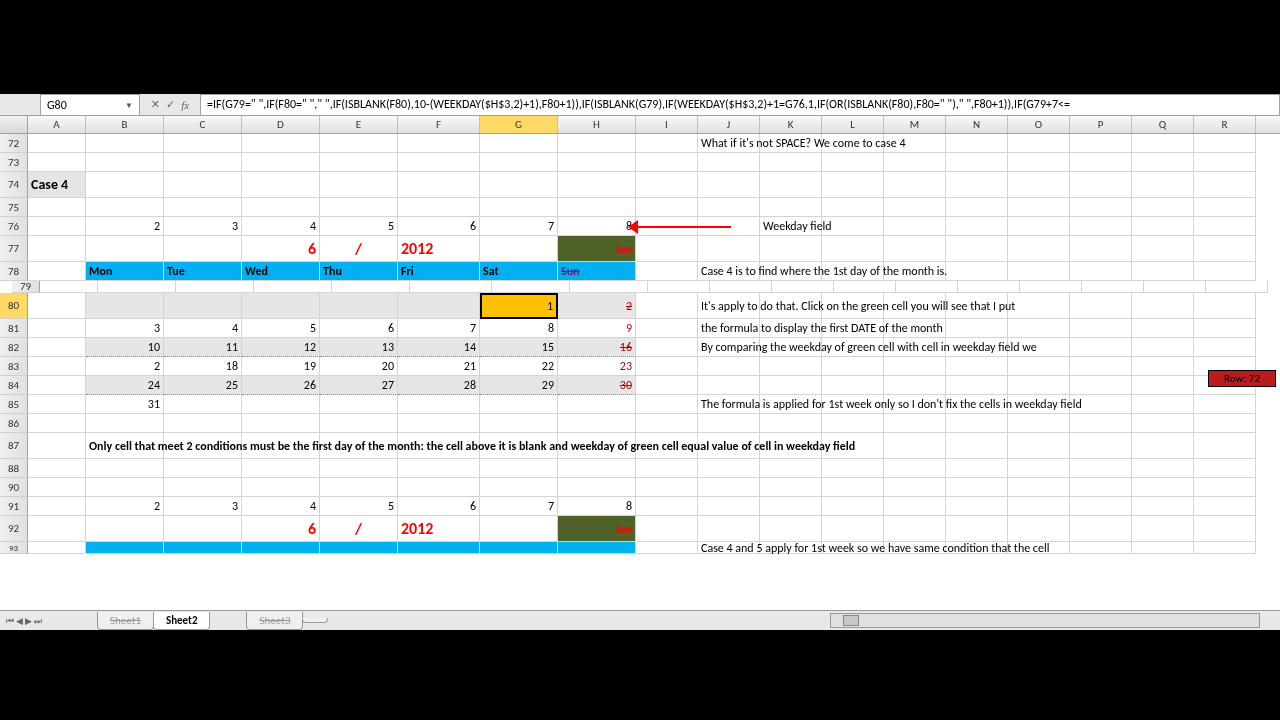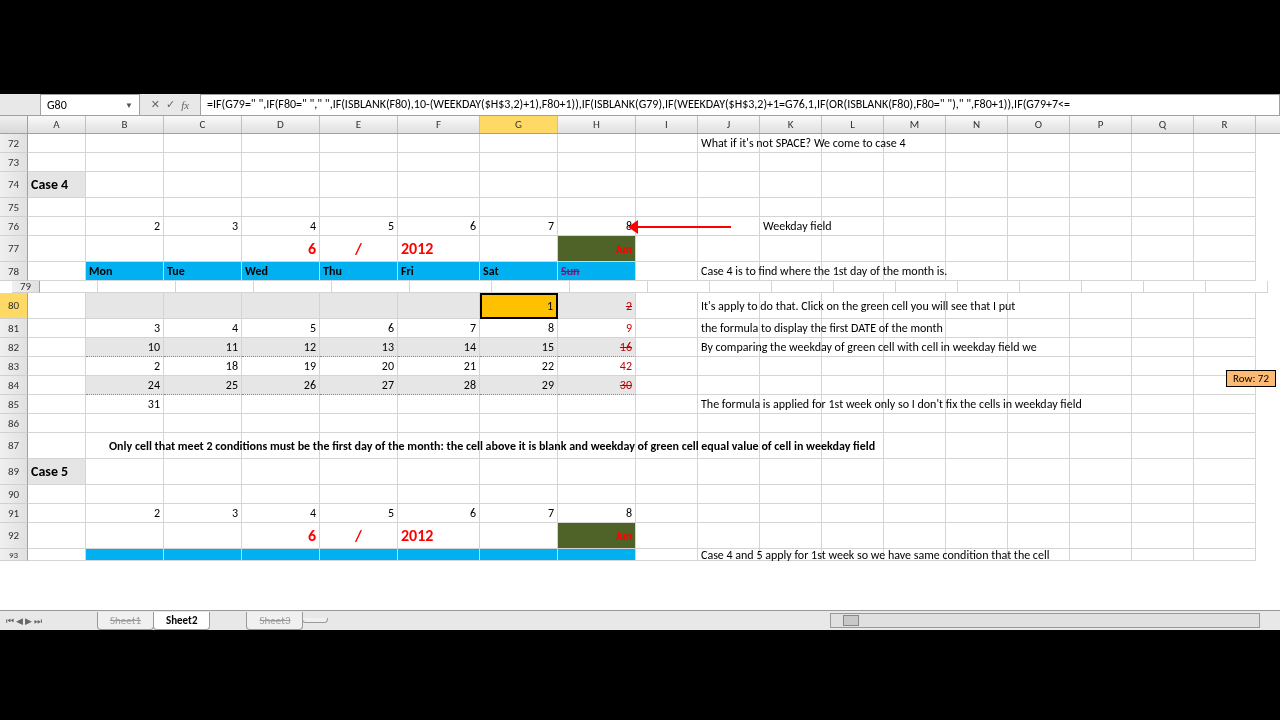--- a/index.html
+++ b/index.html
@@ -37,21 +37,21 @@
 .arrow{position:relative;}
 .arrow-line{position:absolute;left:0;top:9px;width:95px;height:2px;background:#ff0000;}
 .arrow-head{position:absolute;left:-8px;top:3px;width:0;height:0;border-right:10px solid #ff0000;border-top:7px solid transparent;border-bottom:7px solid transparent;}
 .tabs{position:absolute;left:0;bottom:0;height:20px;width:100%;background:#e8e8e8;border-top:1px solid #999;display:flex;align-items:center;font-size:11px;}
 .tabnav{width:60px;display:flex;gap:2px;padding-left:6px;color:#666;font-size:9px;}
 .tab{padding:2px 12px;border:1px solid #999;border-top:none;background:#f0f0f0;border-radius:0 0 4px 4px;margin-right:-1px;color:#555;}
 .tab.active{background:#fff;font-weight:bold;color:#000;}
 .tab.strike{text-decoration:line-through;color:#999;margin-left:37px;}
 .hscroll{position:absolute;right:20px;bottom:2px;width:430px;height:15px;background:#e0e0e0;border:1px solid #999;}
 .hscroll-thumb{position:absolute;left:12px;top:1px;width:16px;height:11px;background:#c8c8c8;border:1px solid #888;}
-.tooltip{position:absolute;right:4px;top:276px;background:#fdba74;border:1px solid #000;font-size:11px;padding:1px 6px;z-index:20;}
+.tooltip{position:absolute;right:4px;top:276px;background:#b91c1c;border:1px solid #000;font-size:11px;padding:1px 15px;z-index:20;}
 .overflow-txt{position:absolute;white-space:nowrap;font-size:12px;}
 </style>
 </head>
 <body>
 
 <div class="workarea">
 
   <div class="fbar">
     <div class="namebox">
       <span>G80</span>
@@ -349,21 +349,21 @@
 
       <div class="row">
         <div class="rh">83</div>
         <div class="cell cA"></div>
         <div class="cell cB r">2</div>
         <div class="cell cC r">18</div>
         <div class="cell cD r">19</div>
         <div class="cell cE r">20</div>
         <div class="cell cF r">21</div>
         <div class="cell cG r">22</div>
-        <div class="cell cH r red-txt2">42</div>
+        <div class="cell cH r red-txt2">23</div>
         <div class="cell cI"></div>
           <div class="cell cJ"></div>
           <div class="cell cK"></div>
           <div class="cell cL"></div>
           <div class="cell cM"></div>
           <div class="cell cN"></div>
           <div class="cell cO"></div>
           <div class="cell cP"></div>
           <div class="cell cQ"></div>
           <div class="cell cR"></div>
@@ -434,62 +434,62 @@
           <div class="cell cO"></div>
           <div class="cell cP"></div>
           <div class="cell cQ"></div>
           <div class="cell cR"></div>
       </div>
 
       <div class="row tall">
         <div class="rh">87</div>
         <div class="cell cA"></div>
         <div class="cell cB" style="font-weight:bold;">
-            <span class="overflow-txt" style="font-weight:bold;margin-left:20px;">Only cell that meet 2 conditions must be the first day of the month: the cell above it is blank and weekday of green cell equal value of cell in weekday field</span>
+            <span class="overflow-txt" style="font-weight:bold;">Only cell that meet 2 conditions must be the first day of the month: the cell above it is blank and weekday of green cell equal value of cell in weekday field</span>
           </div>
         <div class="cell cC"></div>
           <div class="cell cD"></div>
           <div class="cell cE"></div>
           <div class="cell cF"></div>
           <div class="cell cG"></div>
           <div class="cell cH"></div>
           <div class="cell cI"></div>
           <div class="cell cJ"></div>
           <div class="cell cK"></div>
           <div class="cell cL"></div>
           <div class="cell cM"></div>
           <div class="cell cN"></div>
           <div class="cell cO"></div>
           <div class="cell cP"></div>
           <div class="cell cQ"></div>
           <div class="cell cR"></div>
       </div>
 
-
-      <div class="row tall">
-        <div class="rh">89</div>
-        <div class="cell cA hl-yellow">Case 5</div>
-        <div class="cell cB"></div>
-          <div class="cell cC"></div>
-          <div class="cell cD"></div>
-          <div class="cell cE"></div>
-          <div class="cell cF"></div>
-          <div class="cell cG"></div>
-          <div class="cell cH"></div>
-          <div class="cell cI"></div>
-          <div class="cell cJ"></div>
-          <div class="cell cK"></div>
-          <div class="cell cL"></div>
-          <div class="cell cM"></div>
-          <div class="cell cN"></div>
-          <div class="cell cO"></div>
-          <div class="cell cP"></div>
-          <div class="cell cQ"></div>
-          <div class="cell cR"></div>
-      </div>
+      <div class="row">
+        <div class="rh">88</div>
+        <div class="cell cA"></div>
+          <div class="cell cB"></div>
+          <div class="cell cC"></div>
+          <div class="cell cD"></div>
+          <div class="cell cE"></div>
+          <div class="cell cF"></div>
+          <div class="cell cG"></div>
+          <div class="cell cH"></div>
+          <div class="cell cI"></div>
+          <div class="cell cJ"></div>
+          <div class="cell cK"></div>
+          <div class="cell cL"></div>
+          <div class="cell cM"></div>
+          <div class="cell cN"></div>
+          <div class="cell cO"></div>
+          <div class="cell cP"></div>
+          <div class="cell cQ"></div>
+          <div class="cell cR"></div>
+      </div>
+
 
       <div class="row">
         <div class="rh">90</div>
         <div class="cell cA"></div>
           <div class="cell cB"></div>
           <div class="cell cC"></div>
           <div class="cell cD"></div>
           <div class="cell cE"></div>
           <div class="cell cF"></div>
           <div class="cell cG"></div>

